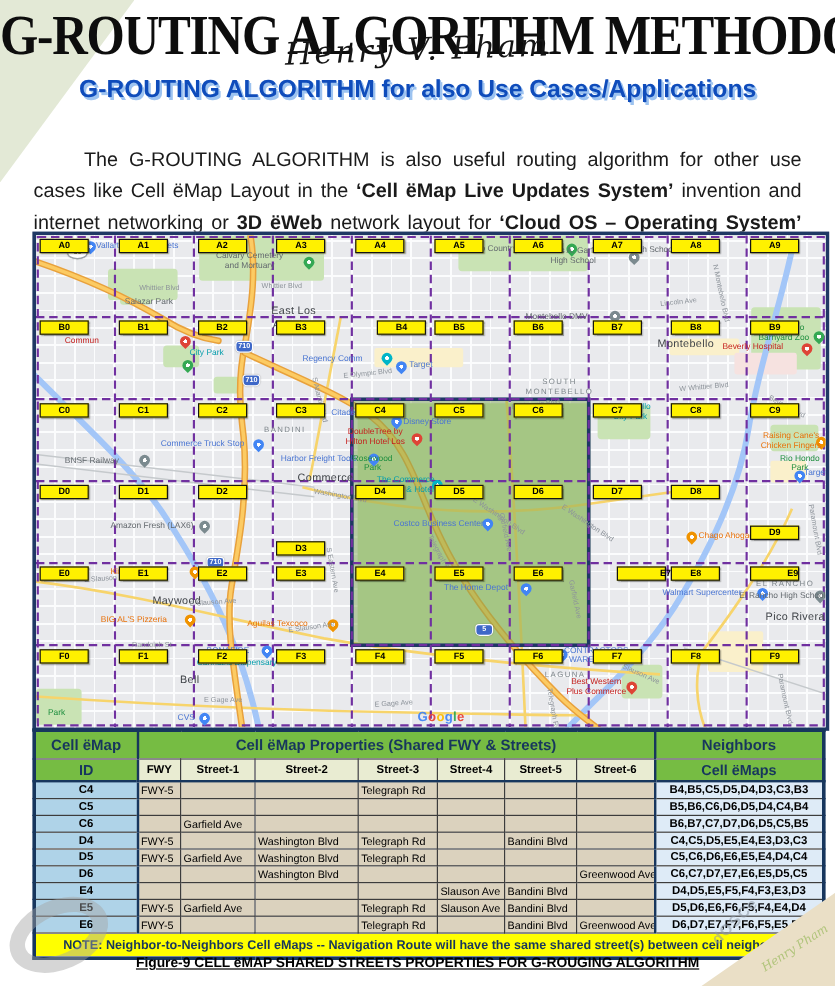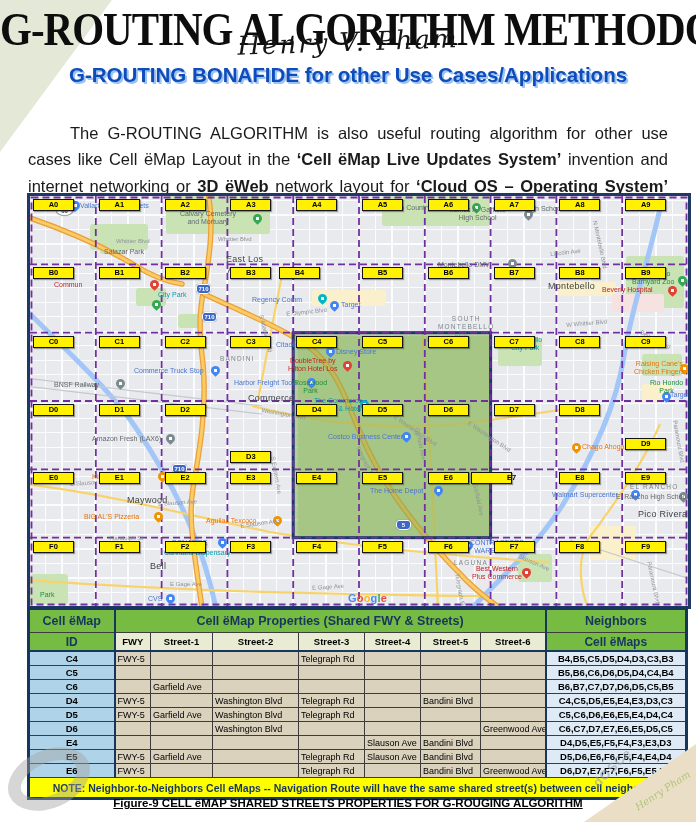--- a/index.html
+++ b/index.html
@@ -73,21 +73,21 @@
   .wm-script{position:absolute;right:2px;bottom:26px;font-family:"DejaVu Serif",serif;font-style:italic;
         color:#9DBB61;font-size:10px;transform:rotate(-33deg);opacity:.75}
 </style>
 </head>
 <body>
 
 <div class="corner-tl"></div>
 
 <div class="title">G-ROUTING ALGORITHM METHODOLOGY</div>
 <div class="signature">Henry V. Pham</div>
-<div class="subtitle">G-ROUTING BONAFIDE for other Use Cases/Applications</div>
+<div class="subtitle">G-ROUTING ALGORITHM for also Use Cases/Applications</div>
 
 <p class="para"><span>The G-ROUTING ALGORITHM is also useful routing algorithm for other use cases like Cell ëMap Layout in the </span><b>‘Cell ëMap Live Updates System’</b><span> invention and internet networking or </span><b>3D ëWeb</b><span> network layout for </span><b>‘Cloud OS – Operating System’</b><span> invention.</span></p>
 
 <div class="map-frame">
   <div class="map-inner">
     <svg id="mapsvg" width="658" height="410" viewBox="0 0 658 410">
       <g id="areas">
           <rect x="60" y="28" width="58" height="26" rx="3" fill="#C9E3B4"></rect>
           <rect x="136" y="0" width="104" height="38" rx="3" fill="#C9E3B4"></rect>
           <rect x="70" y="44" width="26" height="14" rx="3" fill="#C9E3B4"></rect>
@@ -154,21 +154,21 @@
         <div class="gl" style="left: 266.2px; top: 3px;">A4</div>
         <div class="gl" style="left: 332px; top: 3px;">A5</div>
         <div class="gl" style="left: 397.8px; top: 3px;">A6</div>
         <div class="gl" style="left: 463.6px; top: 3px;">A7</div>
         <div class="gl" style="left: 529.4px; top: 3px;">A8</div>
         <div class="gl" style="left: 595.2px; top: 3px;">A9</div>
         <div class="gl" style="left: 3px; top: 71.333px;">B0</div>
         <div class="gl" style="left: 68.8px; top: 71.333px;">B1</div>
         <div class="gl" style="left: 134.6px; top: 71.333px; text-align: center;">B2</div>
         <div class="gl" style="left: 200.4px; top: 71.333px;">B3</div>
-        <div class="gl" style="left: 249px; top: 71.333px;">B4</div>
+        <div class="gl" style="left: 284px; top: 71.333px;">B4</div>
         <div class="gl" style="left: 332px; top: 71.333px;">B5</div>
         <div class="gl" style="left: 397.8px; top: 71.333px;">B6</div>
         <div class="gl" style="left: 463.6px; top: 71.333px;">B7</div>
         <div class="gl" style="left: 529.4px; top: 71.333px;">B8</div>
         <div class="gl" style="left: 595.2px; top: 71.333px;">B9</div>
         <div class="gl" style="left: 3px; top: 139.666px;">C0</div>
         <div class="gl" style="left: 68.8px; top: 139.666px;">C1</div>
         <div class="gl" style="left: 134.6px; top: 139.666px;">C2</div>
         <div class="gl" style="left: 200.4px; top: 139.666px;">C3</div>
         <div class="gl" style="left: 266.2px; top: 139.666px;">C4</div>
@@ -187,23 +187,23 @@
         <div class="gl" style="left: 463.6px; top: 207.999px;">D7</div>
         <div class="gl" style="left: 529.4px; top: 207.999px;">D8</div>
         <div class="gl" style="left: 595.2px; top: 207.999px; margin-top: 34px;">D9</div>
         <div class="gl" style="left: 3px; top: 276.332px;">E0</div>
         <div class="gl" style="left: 68.8px; top: 276.332px;">E1</div>
         <div class="gl" style="left: 134.6px; top: 276.332px;">E2</div>
         <div class="gl" style="left: 200.4px; top: 276.332px;">E3</div>
         <div class="gl" style="left: 266.2px; top: 276.332px;">E4</div>
         <div class="gl" style="left: 332px; top: 276.332px;">E5</div>
         <div class="gl" style="left: 397.8px; top: 276.332px;">E6</div>
-        <div class="gl" style="left: 441px; top: 276.332px; padding-left: 35px;">E7</div>
+        <div class="gl" style="left: 484px; top: 276.332px; padding-left: 35px;">E7</div>
         <div class="gl" style="left: 529.4px; top: 276.332px;">E8</div>
-        <div class="gl" style="left: 595.2px; top: 276.332px;">E9</div>
+        <div class="gl" style="left: 595.2px; top: 276.332px; text-align: right;">E9</div>
         <div class="gl" style="left: 3px; top: 344.665px;">F0</div>
         <div class="gl" style="left: 68.8px; top: 344.665px;">F1</div>
         <div class="gl" style="left: 134.6px; top: 344.665px;">F2</div>
         <div class="gl" style="left: 200.4px; top: 344.665px;">F3</div>
         <div class="gl" style="left: 266.2px; top: 344.665px;">F4</div>
         <div class="gl" style="left: 332px; top: 344.665px;">F5</div>
         <div class="gl" style="left: 397.8px; top: 344.665px;">F6</div>
         <div class="gl" style="left: 463.6px; top: 344.665px;">F7</div>
         <div class="gl" style="left: 529.4px; top: 344.665px;">F8</div>
         <div class="gl" style="left: 595.2px; top: 344.665px;">F9</div>

